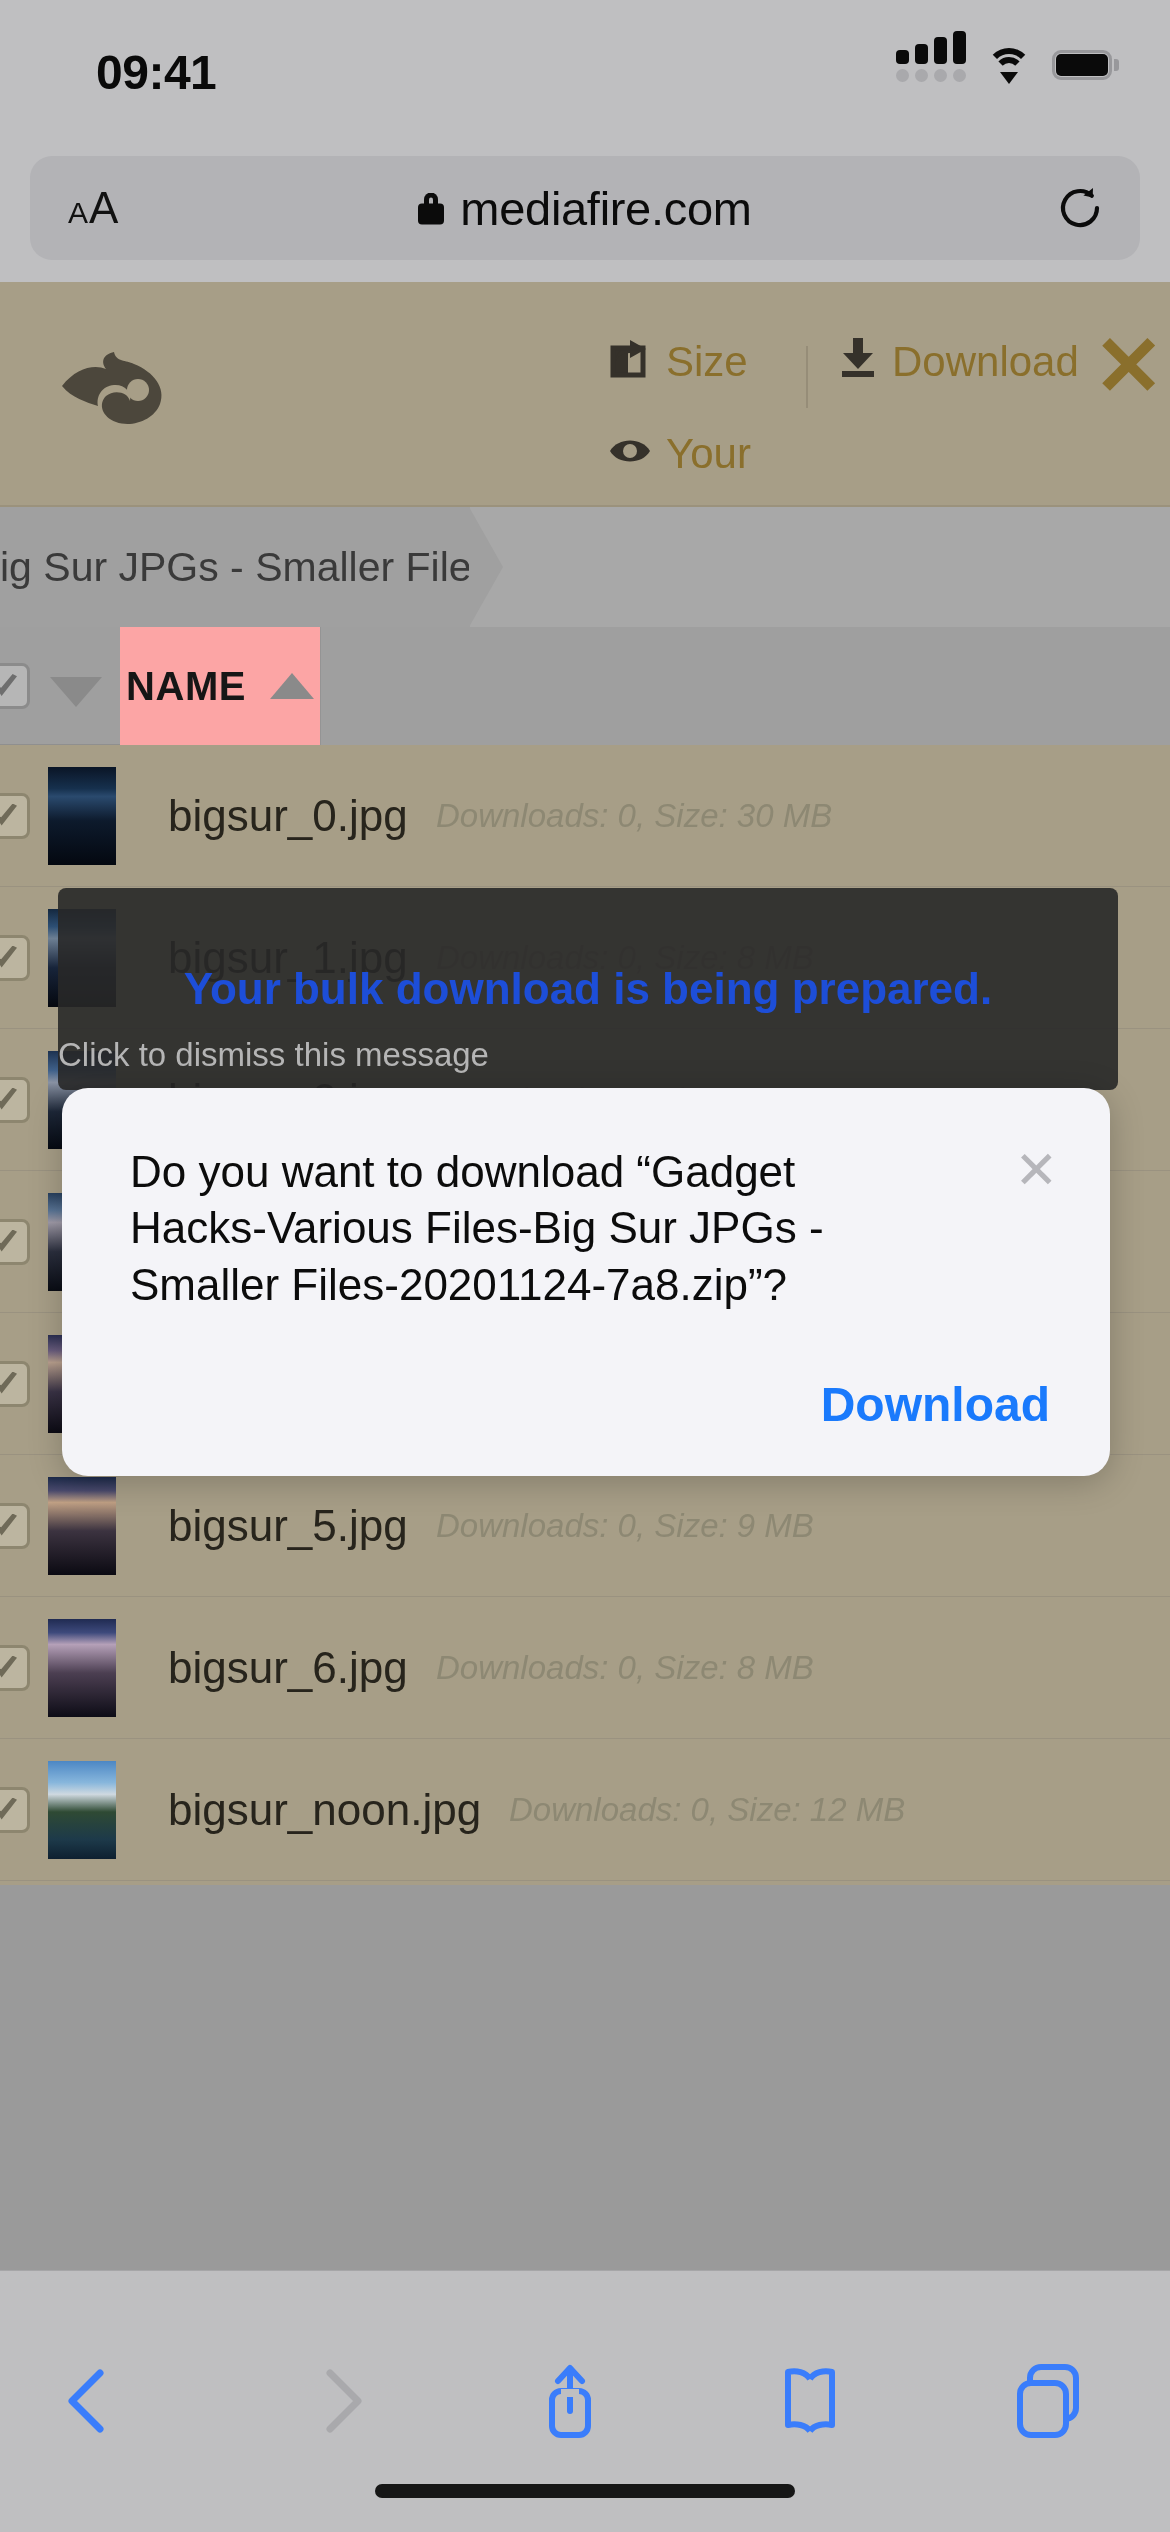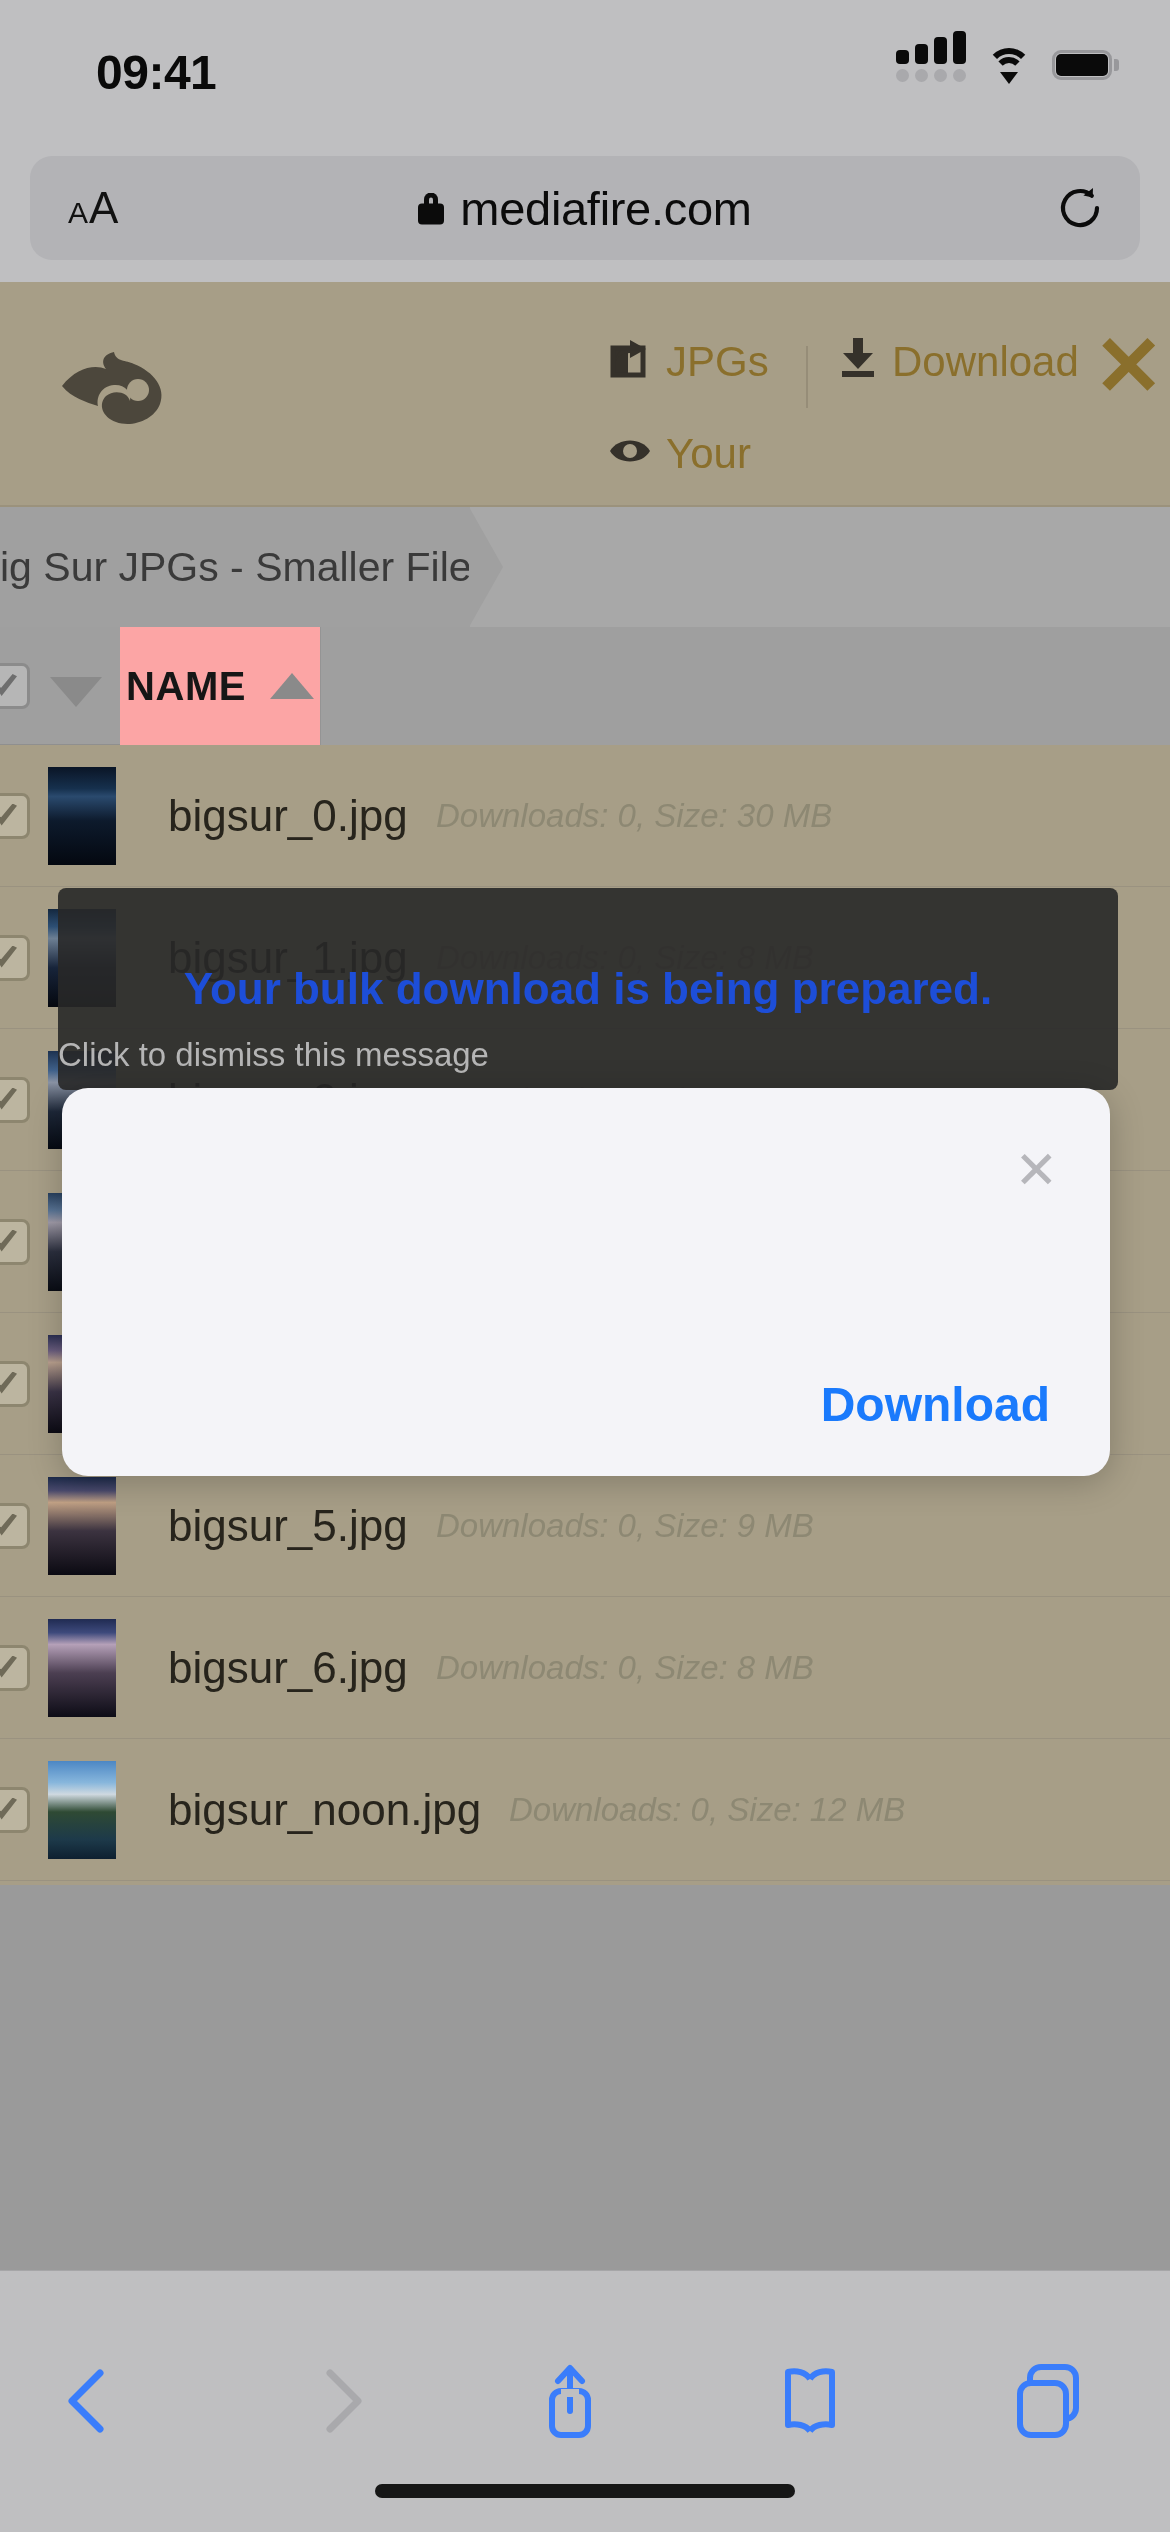--- a/index.html
+++ b/index.html
@@ -372,21 +372,21 @@
 
     <div class="mf-action" id="act-share">
       <span>
         <svg viewBox="0 0 44 44" width="44" height="44">
           <path d="M4 14 h14 v26 H4 z M4 14 h14 v26 H4 z" fill="none"></path>
           <path d="M5 13 h15 v27 H5 z" fill="#35312a"></path>
           <path d="M22 5 l16 9 -16 9 v-5 c-8 0-13 4 -15 10 1-11 7-15 15-15 z" fill="#35312a"></path>
           <rect x="5" y="13" width="30" height="27" fill="none" stroke="#35312a" stroke-width="5"></rect>
         </svg>
       </span>
-      <span>JPGs</span>
+      <span>Size</span>
     </div>
 
     <div id="toolbar-sep"></div>
 
     <div class="mf-action" id="act-download">
       <span>
         <svg viewBox="0 0 40 44" width="40" height="44">
           <rect x="15" y="3" width="10" height="18" fill="#35312a"></rect>
           <path d="M5 18 L20 34 L35 18 Z" fill="#35312a"></path>
           <rect x="4" y="36" width="32" height="6" fill="#35312a"></rect>
@@ -476,20 +476,21 @@
     </div>
 
   <div id="page-rest"></div>
 
   <div id="toast">
     <div id="toast-title">Your bulk download is being prepared.</div>
     <div id="toast-sub">Click to dismiss this message</div>
   </div>
 
   <div id="modal">
+    <div id="modal-text">Do you want to download “Gadget Hacks-Various Files-Big Sur JPGs - Smaller Files-20201124-7a8.zip”?</div>
     <div id="modal-close">✕</div>
     <div id="modal-download">Download</div>
   </div>
 
   <div id="bottom-bar">
     <div class="bb-btn" id="bb-back">
       <svg viewBox="0 0 84 84" width="84" height="84">
         <path d="M54 14 L26 42 L54 70" fill="none" stroke="#3a7dfb" stroke-width="7" stroke-linecap="round" stroke-linejoin="round"></path>
       </svg>
     </div>

